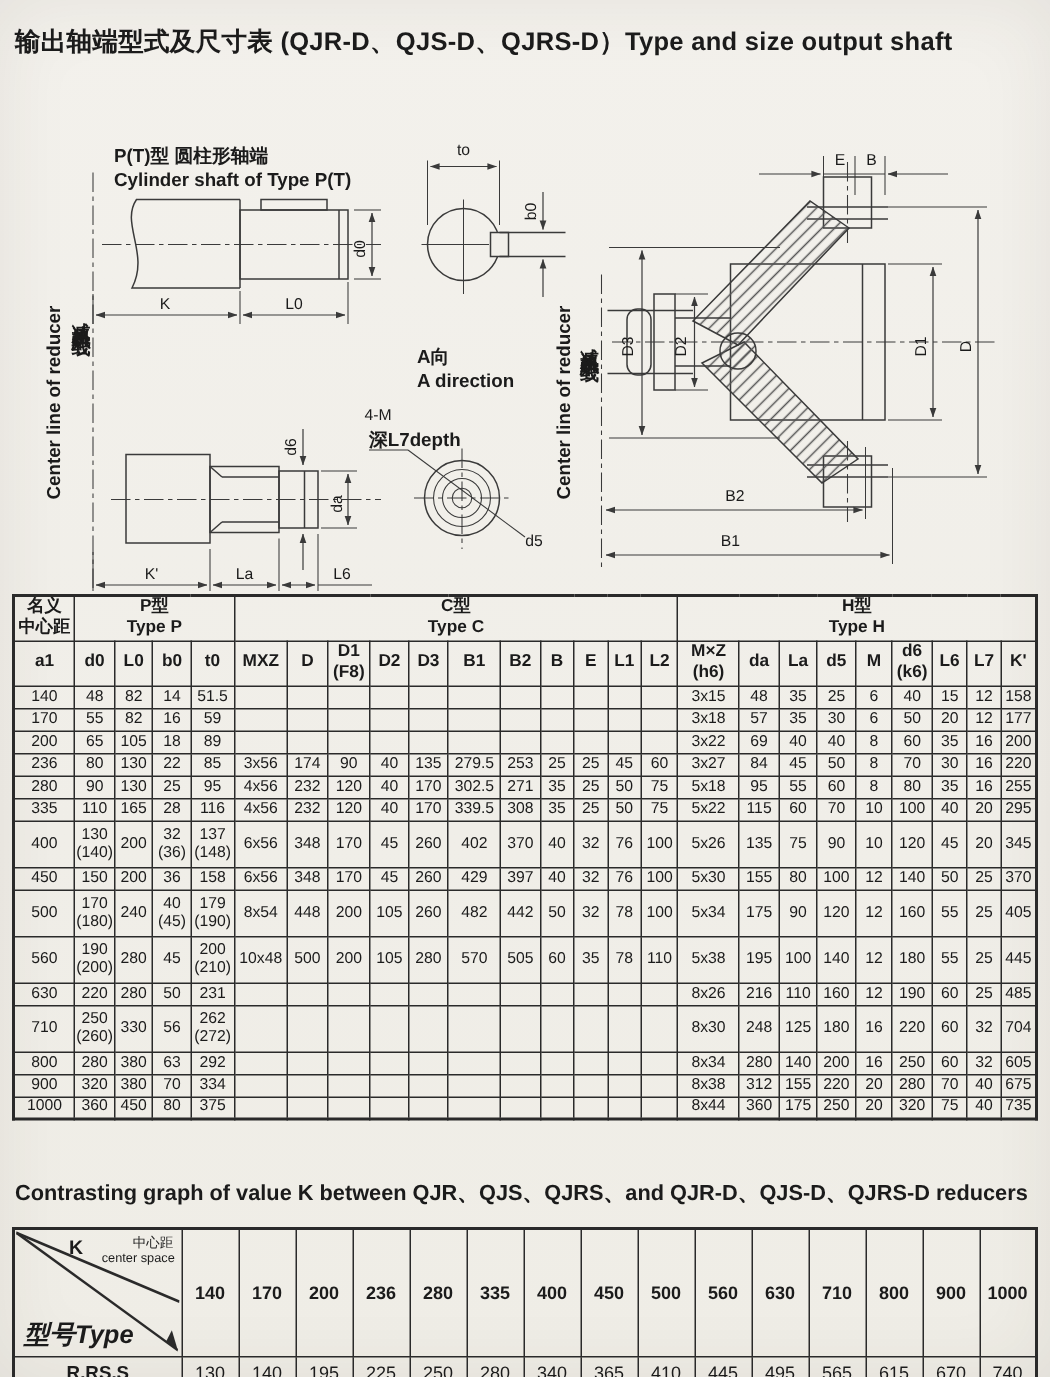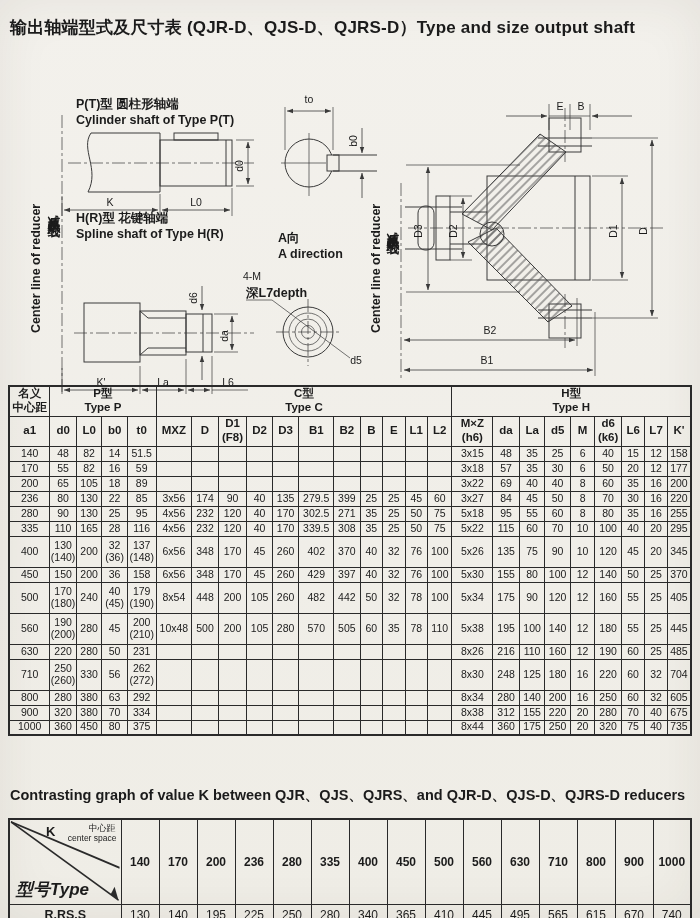--- a/index.html
+++ b/index.html
@@ -17,21 +17,21 @@
        font-size:12.5px;font-weight:bold;letter-spacing:2px;}
   .ln{stroke:#3a3a3a;stroke-width:1;fill:none;}
   .thin{stroke:#3a3a3a;stroke-width:.7;fill:none;}
   .cl{stroke:#3a3a3a;stroke-width:.7;fill:none;stroke-dasharray:13 3 3 3;}
   .dim{stroke:#3a3a3a;stroke-width:.8;fill:none;}
   text.dt{font-size:10.5px;fill:#1b1b1b;text-anchor:middle;font-family:"Liberation Sans",sans-serif;}
   text.dtb{font-size:12.5px;font-weight:bold;fill:#1b1b1b;text-anchor:start;font-family:"Liberation Sans",sans-serif;}
   .tbl{border-collapse:collapse;table-layout:fixed;}
   .tbl th,.tbl td{border:1px solid #2a2a2a;padding:0;text-align:center;vertical-align:middle;
         white-space:pre-line;overflow:hidden;}
-  .main-tbl{position:absolute;top:385px;left:8px;width:684px;border:2px solid #2a2a2a;padding-left:27px;}
+  .main-tbl{position:absolute;top:396px;left:8px;width:684px;border:2px solid #2a2a2a;padding-left:27px;}
   .main-tbl th{font-size:11.5px;font-weight:bold;line-height:1.2;}
   .main-tbl thead tr{height:30px;}
   .main-tbl td{font-size:10.5px;line-height:1.1;}
   .main-tbl tbody tr{height:15px;}
   .main-tbl tbody tr.tall{height:31px;}
   .contrast-cn{position:absolute;top:764px;left:10px;font-size:14.5px;font-weight:bold;}
   .contrast-en{position:absolute;top:786px;left:10px;font-size:14.5px;font-weight:bold;}
   .k-tbl{position:absolute;top:818px;left:8px;width:684px;border:2px solid #2a2a2a;}
   .k-tbl th,.k-tbl td{font-size:12px;}
   .k-tbl thead tr{height:44px;}
@@ -201,24 +201,20 @@
     </svg>
 
     <div class="vrot" style="left:29px;top:333px;">Center line of reducer</div>
     <div class="vcn" style="left:45px;top:205px;">减速机中心线</div>
 
     <div class="dlabel" style="left:76px;top:96px;">
       <div>P(T)型 圆柱形轴端</div>
       <div>Cylinder shaft of Type P(T)</div>
     </div>
 
-    <div class="dlabel" style="left:76px;top:210px;">
-      <div>H(R)型 花键轴端</div>
-      <div>Spline shaft of Type H(R)</div>
-    </div>
 
     <div class="dlabel" style="left:278px;top:230px;">
       <div>A向</div>
       <div>A direction</div>
     </div>
 
 
     <div class="vrot" style="left:369px;top:333px;">Center line of reducer</div>
     <div class="vcn" style="left:384px;top:222px;">减速机中心线</div>
   </div>
@@ -380,21 +376,21 @@
           <td>80</td>
           <td>130</td>
           <td>22</td>
           <td>85</td>
           <td>3x56</td>
           <td>174</td>
           <td>90</td>
           <td>40</td>
           <td>135</td>
           <td>279.5</td>
-          <td>399</td>
+          <td>253</td>
           <td>25</td>
           <td>25</td>
           <td>45</td>
           <td>60</td>
           <td>3x27</td>
           <td>84</td>
           <td>45</td>
           <td>50</td>
           <td>8</td>
           <td>70</td>

